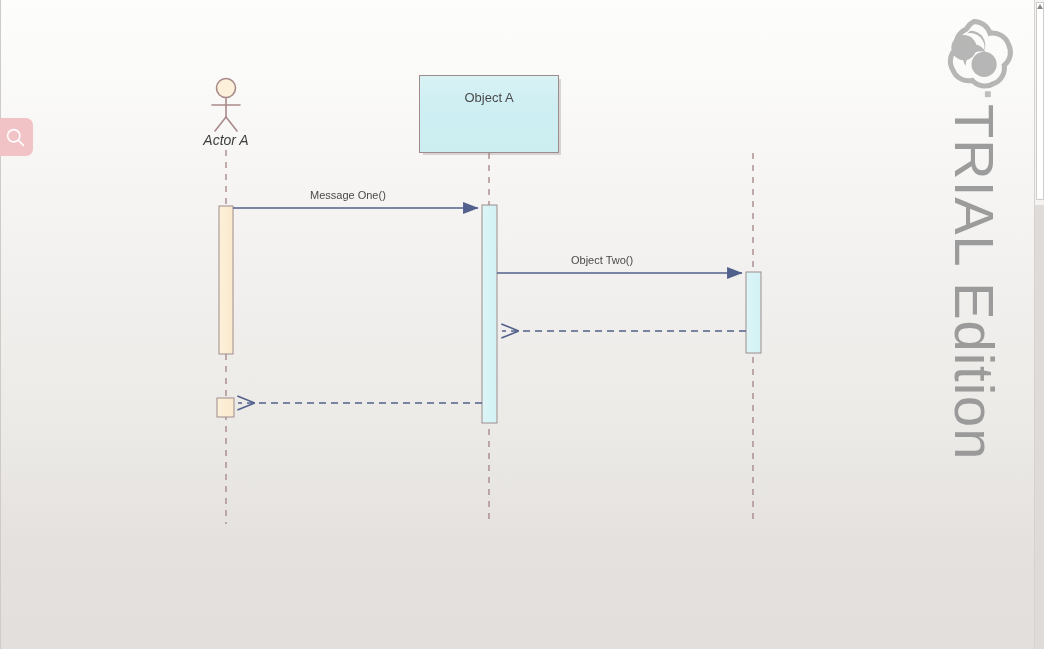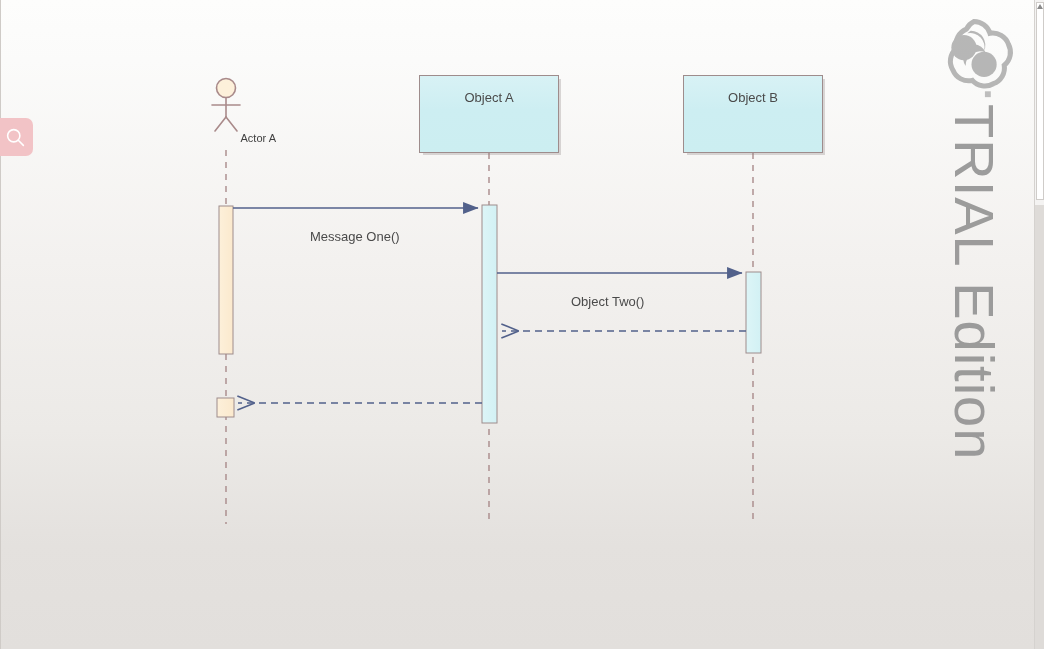--- a/index.html
+++ b/index.html
@@ -56,32 +56,32 @@
     background: linear-gradient(to bottom, #d8f2f5 0%, #cdeef2 45%, #cceef1 100%);
     box-shadow: 3px 3px 0 -1px rgba(140,130,128,0.30);
     text-align: center;
     color: #4a4a4a;
     font-size: 13px;
     padding-top: 14px;
   }
 
   .actor-label {
     position: absolute;
-    text-align: right;
+    text-align: center;
     color: #3f3f3f;
+    font-size: 14px;
+    white-space: nowrap;
+    font-style: italic;
+  }
+
+  .msg-label {
+    position: absolute;
+    color: #4a4a4a;
     font-size: 11px;
     white-space: nowrap;
-  }
-
-  .msg-label {
-    position: absolute;
-    color: #4a4a4a;
-    font-size: 13px;
-    white-space: nowrap;
-    margin-top: 40px;
   }
 
   
   #search-btn {
     position: absolute;
     left: -16px;
     top: 118px;
     width: 49px;
     height: 38px;
     border-radius: 7px;
@@ -202,23 +202,20 @@
         <line x1="497" y1="273" x2="742" y2="273" marker-end="url(#filled-arrow)"></line>
         <line x1="746" y1="331" x2="502" y2="331" stroke-dasharray="7,5" marker-end="url(#open-arrow)"></line>
         <line x1="482" y1="403" x2="238" y2="403" stroke-dasharray="7,5" marker-end="url(#open-arrow)"></line>
       </g>
     </svg>
 
     <div class="lifeline-box" style="left:419px; top:75px; width:140px; height:78px;">
       <span>Object A</span>
     </div>
 
-    <div class="lifeline-box" style="left:683px; top:75px; width:140px; height:78px;">
-      <span>Object B</span>
-    </div>
 
     <div class="actor-label" style="left:176px; top:132px; width:100px;">Actor A</div>
 
     <div class="msg-label" style="left:310px; top:189px;">Message One()</div>
 
     <div class="msg-label" style="left:571px; top:254px;">Object Two()</div>
 
     <div id="watermark">
       <svg id="wm-logo" viewBox="0 0 100 100" xmlns="http://www.w3.org/2000/svg">
         <g fill="none" stroke="#8d8d8d" stroke-width="6">

